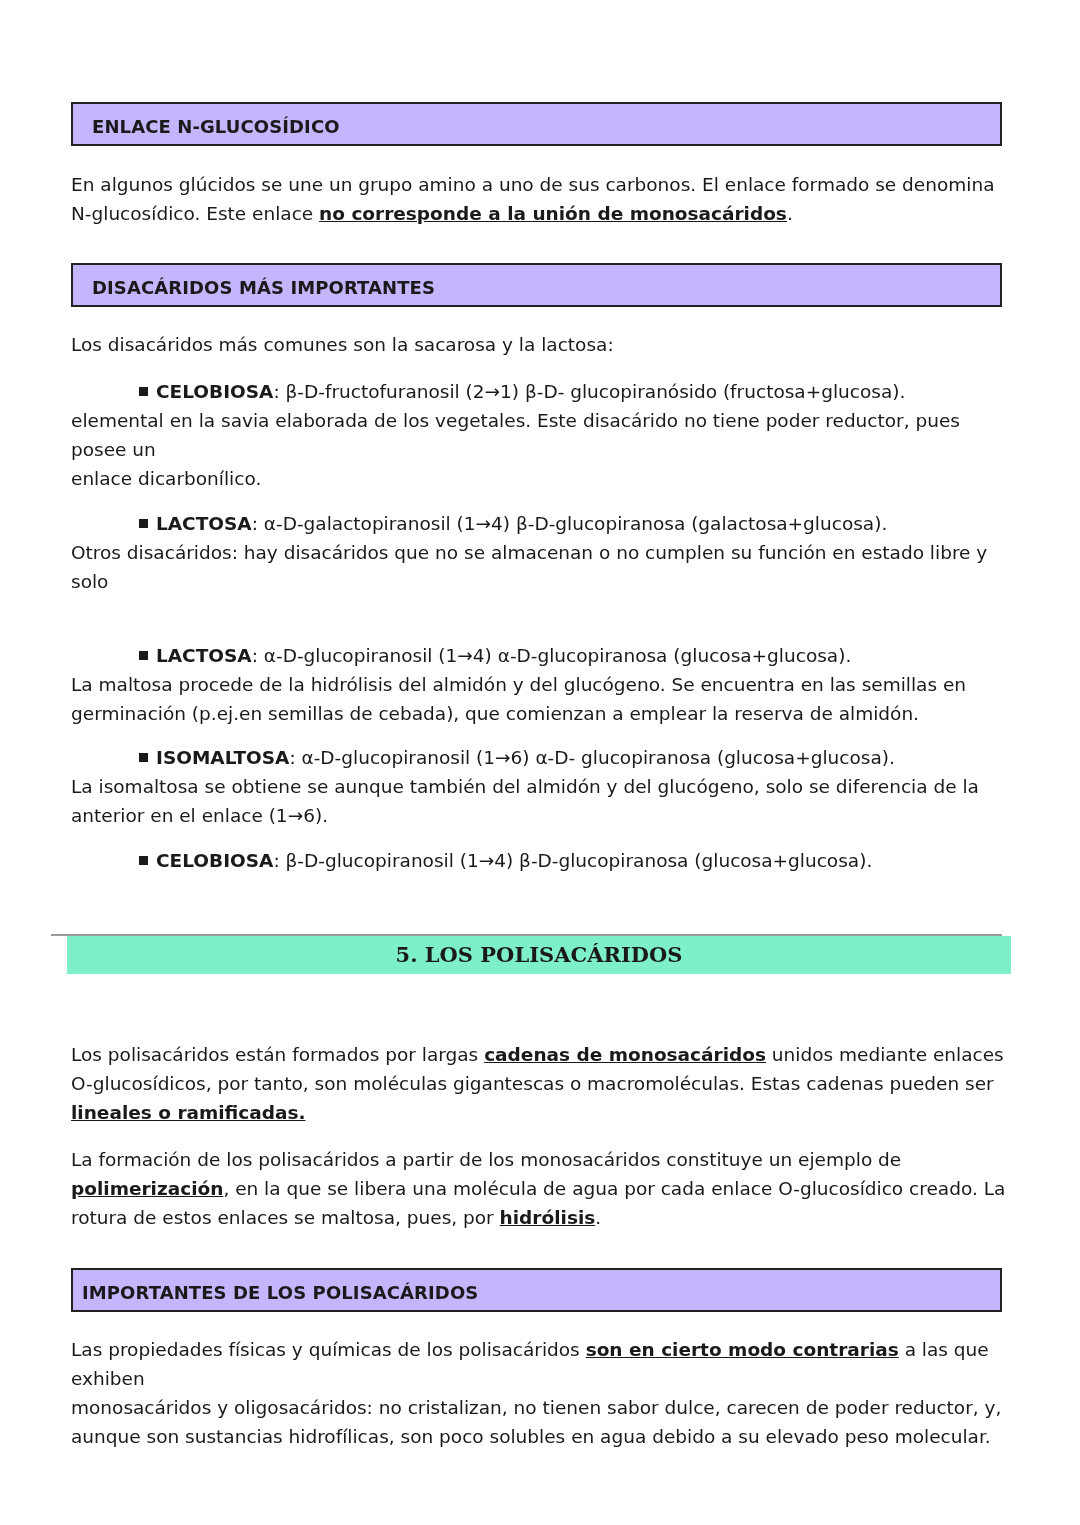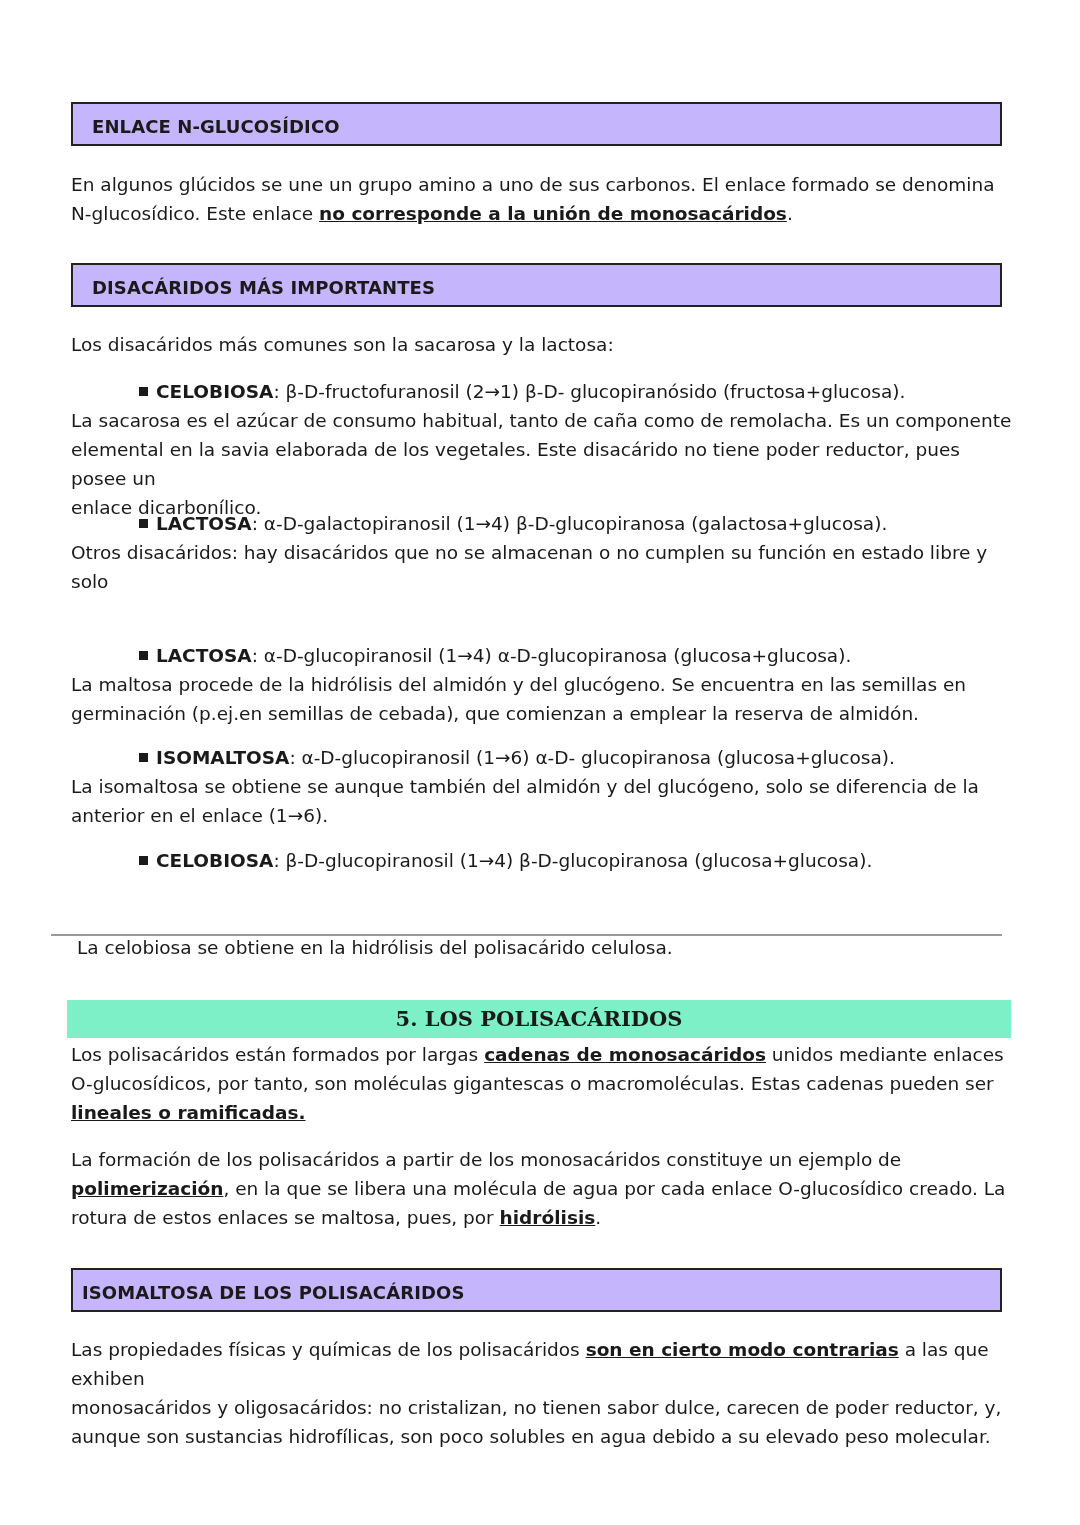--- a/index.html
+++ b/index.html
@@ -6,21 +6,21 @@
   body { width: 1080px; height: 1525px; position: relative; overflow: hidden;
          font-family: "DejaVu Sans", "Liberation Sans", sans-serif; color: #1a1a1a; }
   .box { position: absolute; left: 71px; width: 931px; height: 44px; border: 2px solid #222;
          background: #c4b5fd; box-sizing: border-box; }
   .box span { position: absolute; top: 12px; font-size: 18px; font-weight: bold; letter-spacing: 0.1px; }
   .p { position: absolute; left: 71px; width: 950px; font-size: 18.5px; line-height: 29px; }
   .p b { font-weight: bold; text-decoration: underline; }
   .item { position: absolute; left: 139px; font-size: 18.5px; line-height: 29px; }
   .bullet { display: inline-block; width: 9px; height: 9px; background: #1a1a1a; margin-right: 8px; vertical-align: 2px; }
   .rule { position: absolute; left: 51px; top: 934px; width: 951px; height: 2px; background: #9a9a9a; }
-  .band { position: absolute; left: 67px; top: 1000px; width: 944px; height: 38px; background: #7ef0c8; }
+  .band { position: absolute; left: 67px; top: 936px; width: 944px; height: 38px; background: #7ef0c8; }
   .band span { position: absolute; left: 0; right: 0; top: 6px; text-align: center;
                font-family: "DejaVu Serif", "Liberation Serif", serif; font-weight: bold; font-size: 21px; }
 </style>
 </head>
 <body>
 
 <div class="box" style="top:102px;">
   <span style="left:19px;">ENLACE  N-GLUCOSÍDICO</span>
 </div>
 <div class="p" style="top:170px;">
@@ -30,21 +30,20 @@
 
 <div class="box" style="top:263px;">
   <span style="left:19px;">DISACÁRIDOS MÁS IMPORTANTES</span>
 </div>
 <div class="p" style="top:330px;">Los disacáridos más comunes son la sacarosa y la lactosa:</div>
 
 <div class="item" style="top:377px;">
   <span class="bullet"></span><b>CELOBIOSA</b><span>: β-D-fructofuranosil (2→1)  β-D- glucopiranósido (fructosa+glucosa).</span>
 </div>
 <div class="p" style="top:406px;">
-  <div>La sacarosa es el azúcar de consumo habitual, tanto de caña como de remolacha. Es un componente</div>
   <div>elemental en la savia elaborada de los vegetales. Este disacárido no tiene poder reductor, pues posee un</div>
   <div>enlace dicarbonílico.</div>
 </div>
 
 <div class="item" style="top:509px;">
   <span class="bullet"></span><b>LACTOSA</b><span>: α-D-galactopiranosil (1→4)  β-D-glucopiranosa (galactosa+glucosa).</span>
 </div>
 <div class="p" style="top:538px;">
   <div>Otros disacáridos: hay disacáridos que no se almacenan o no cumplen su función en estado libre y solo</div>
 </div>
@@ -84,19 +83,19 @@
   <div><b>lineales o ramificadas.</b></div>
 </div>
 
 <div class="p" style="top:1145px;">
   <div>La formación de los polisacáridos a partir de los monosacáridos constituye un ejemplo de</div>
   <div><b>polimerización</b><span>, en la que se libera una molécula de agua por cada enlace O-glucosídico creado. La</span></div>
   <div><span>rotura de estos enlaces se maltosa, pues, por </span><b>hidrólisis</b><span>.</span></div>
 </div>
 
 <div class="box" style="top:1268px;">
-  <span style="left:9px;">ISOMALTOSA DE LOS POLISACÁRIDOS</span>
+  <span style="left:9px;">IMPORTANTES DE LOS POLISACÁRIDOS</span>
 </div>
 <div class="p" style="top:1335px;">
   <div><span>Las propiedades físicas y químicas de los polisacáridos </span><b>son en cierto modo contrarias</b><span> a las que exhiben</span></div>
   <div>monosacáridos y oligosacáridos: no cristalizan, no tienen sabor dulce, carecen de poder reductor, y,</div>
   <div>aunque son sustancias hidrofílicas, son poco solubles en agua debido a su elevado peso molecular.</div>
 </div>
 
 </body></html>

